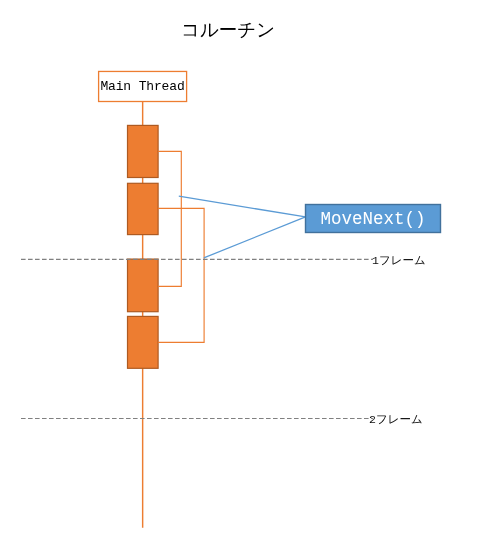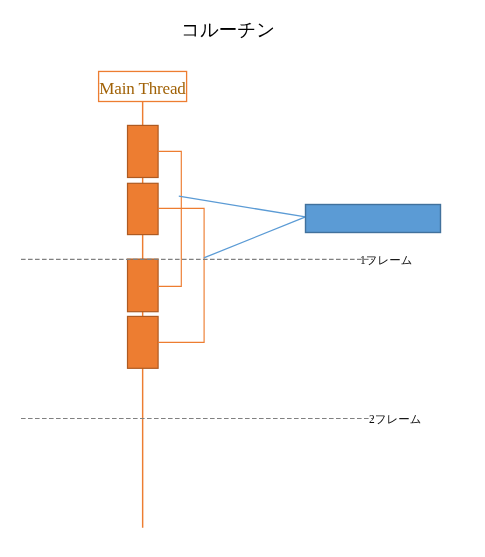--- a/index.html
+++ b/index.html
@@ -7,40 +7,40 @@
     margin: 0; padding: 0;
     width: 485px; height: 557px;
     background: #ffffff;
     overflow: hidden;
   }
   #canvas {
     -webkit-font-smoothing: antialiased;
     position: relative;
     width: 440px; height: 557px;
     background: #ffffff;
-    font-family: Liberation Serif, serif;
+    font-family: Liberation Mono, monospace;
   }
   #vector { position: absolute; left: 0; top: 0; width: 485px; height: 557px; }
   .lbl { position: absolute; white-space: nowrap; }
   #title {
     left: 181px; top: 16.8px;
     font-size: 18.5px; color: #000000;
   }
   #main-thread-label {
     left: 98.5px; top: 78.6px; width: 88px;
     text-align: center;
-    font-size: 17px; letter-spacing: -0.15px; color: #a16207;
+    font-size: 13px; letter-spacing: -0.15px; color: #000000;
   }
   #movenext-label {
     left: 305px; top: 209.3px; width: 136px;
     text-align: center;
     font-size: 17.5px; color: #ffffff;
   }
   .frame-label { font-size: 11.5px; color: #0d0d0d; }
-  #frame1-label { left: 360px; top: 253.1px; }
+  #frame1-label { left: 372px; top: 253.1px; }
   #frame2-label { left: 369px; top: 411.6px; }
 </style>
 </head>
 <body>
 
 <div id="canvas">
 
   <svg id="vector" viewBox="0 0 485 557" xmlns="http://www.w3.org/2000/svg">
 
     <line stroke="#ED7D31" stroke-width="1.45" x1="142.65" y1="101.2" x2="142.65" y2="527.7"></line>
@@ -59,16 +59,17 @@
     <line stroke="#5B9BD5" stroke-width="1.3" x1="203.8" y1="257.9" x2="305.5" y2="216.9"></line>
 
     <rect fill="#5B9BD5" stroke="#41719C" stroke-width="1.4" x="305.5" y="204.5" width="135" height="28"></rect>
 
     <line stroke="#808080" stroke-width="1.2" stroke-dasharray="4.6 2.4" x1="21" y1="259.4" x2="373" y2="259.4"></line>
     <line stroke="#808080" stroke-width="1.2" stroke-dasharray="4.6 2.4" x1="21" y1="418.5" x2="373" y2="418.5"></line>
   </svg>
 
   <div class="lbl" id="title">コルーチン</div>
   <div class="lbl" id="main-thread-label">Main Thread</div>
+  <div class="lbl" id="movenext-label">MoveNext()</div>
   <div class="lbl frame-label" id="frame1-label">1フレーム</div>
   <div class="lbl frame-label" id="frame2-label">2フレーム</div>
 
 </div>
 
 </body></html>

